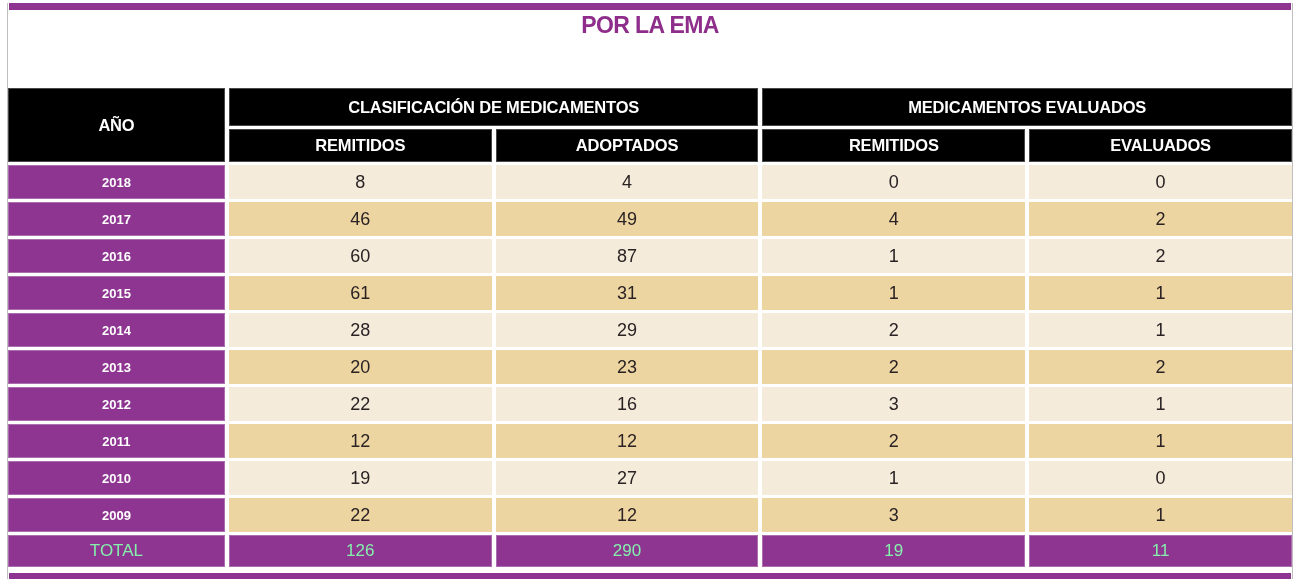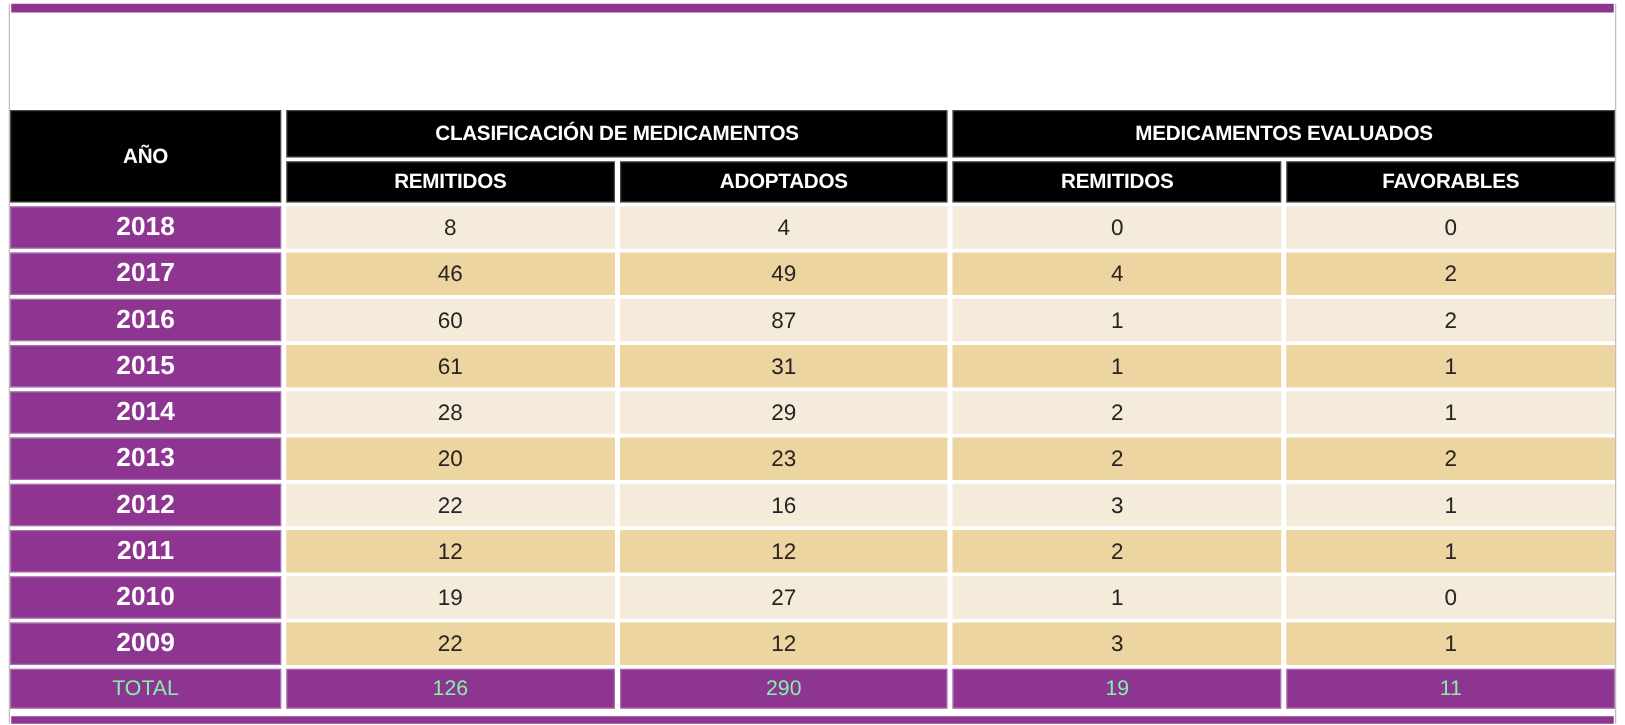--- a/index.html
+++ b/index.html
@@ -78,21 +78,21 @@
     letter-spacing: -0.2px;
     box-shadow: inset 0 0 0 1px rgba(255,255,255,0.28);
   }
   tr.r-group th { height: 38px; }
   tr.r-sub th   { height: 33px; }
 
   tbody th.year-cell {
     background: #8d3590;
     color: #ffffff;
     font-weight: bold;
-    font-size: 21px;
+    font-size: 13px;
     height: 34px;
     box-shadow: inset 0 0 0 1px rgba(255,255,255,0.28);
   }
   tbody td.data-cell {
     font-size: 18px;
     color: #2a2223;
     height: 34px;
   }
   tbody tr.stripe-cream td.data-cell { background: #f4ebdb; }
   tbody tr.stripe-tan   td.data-cell { background: #edd5a2; }
@@ -108,41 +108,42 @@
   }
 </style>
 </head>
 <body>
 
 <div class="figure">
   <div class="strip top"></div>
   <div class="side-frame"></div>
 
   <div class="title-block">
+    <div>POR LA EMA</div>
   </div>
 
   <table class="data-table">
     <colgroup>
       <col class="c-year">
         <col class="c-val">
         <col class="c-val">
         <col class="c-val">
         <col class="c-val">
     </colgroup>
     <thead>
       <tr class="r-group">
         <th rowspan="2">AÑO</th>
         <th colspan="2">CLASIFICACIÓN DE MEDICAMENTOS</th>
         <th colspan="2">MEDICAMENTOS EVALUADOS</th>
       </tr>
       <tr class="r-sub">
         <th>REMITIDOS</th>
         <th>ADOPTADOS</th>
         <th>REMITIDOS</th>
-        <th>FAVORABLES</th>
+        <th>EVALUADOS</th>
       </tr>
     </thead>
     <tbody>
       <tr class="stripe-cream">
         <th class="year-cell">2018</th>
         <td class="data-cell">8</td>
         <td class="data-cell">4</td>
         <td class="data-cell">0</td>
         <td class="data-cell">0</td>
       </tr>

